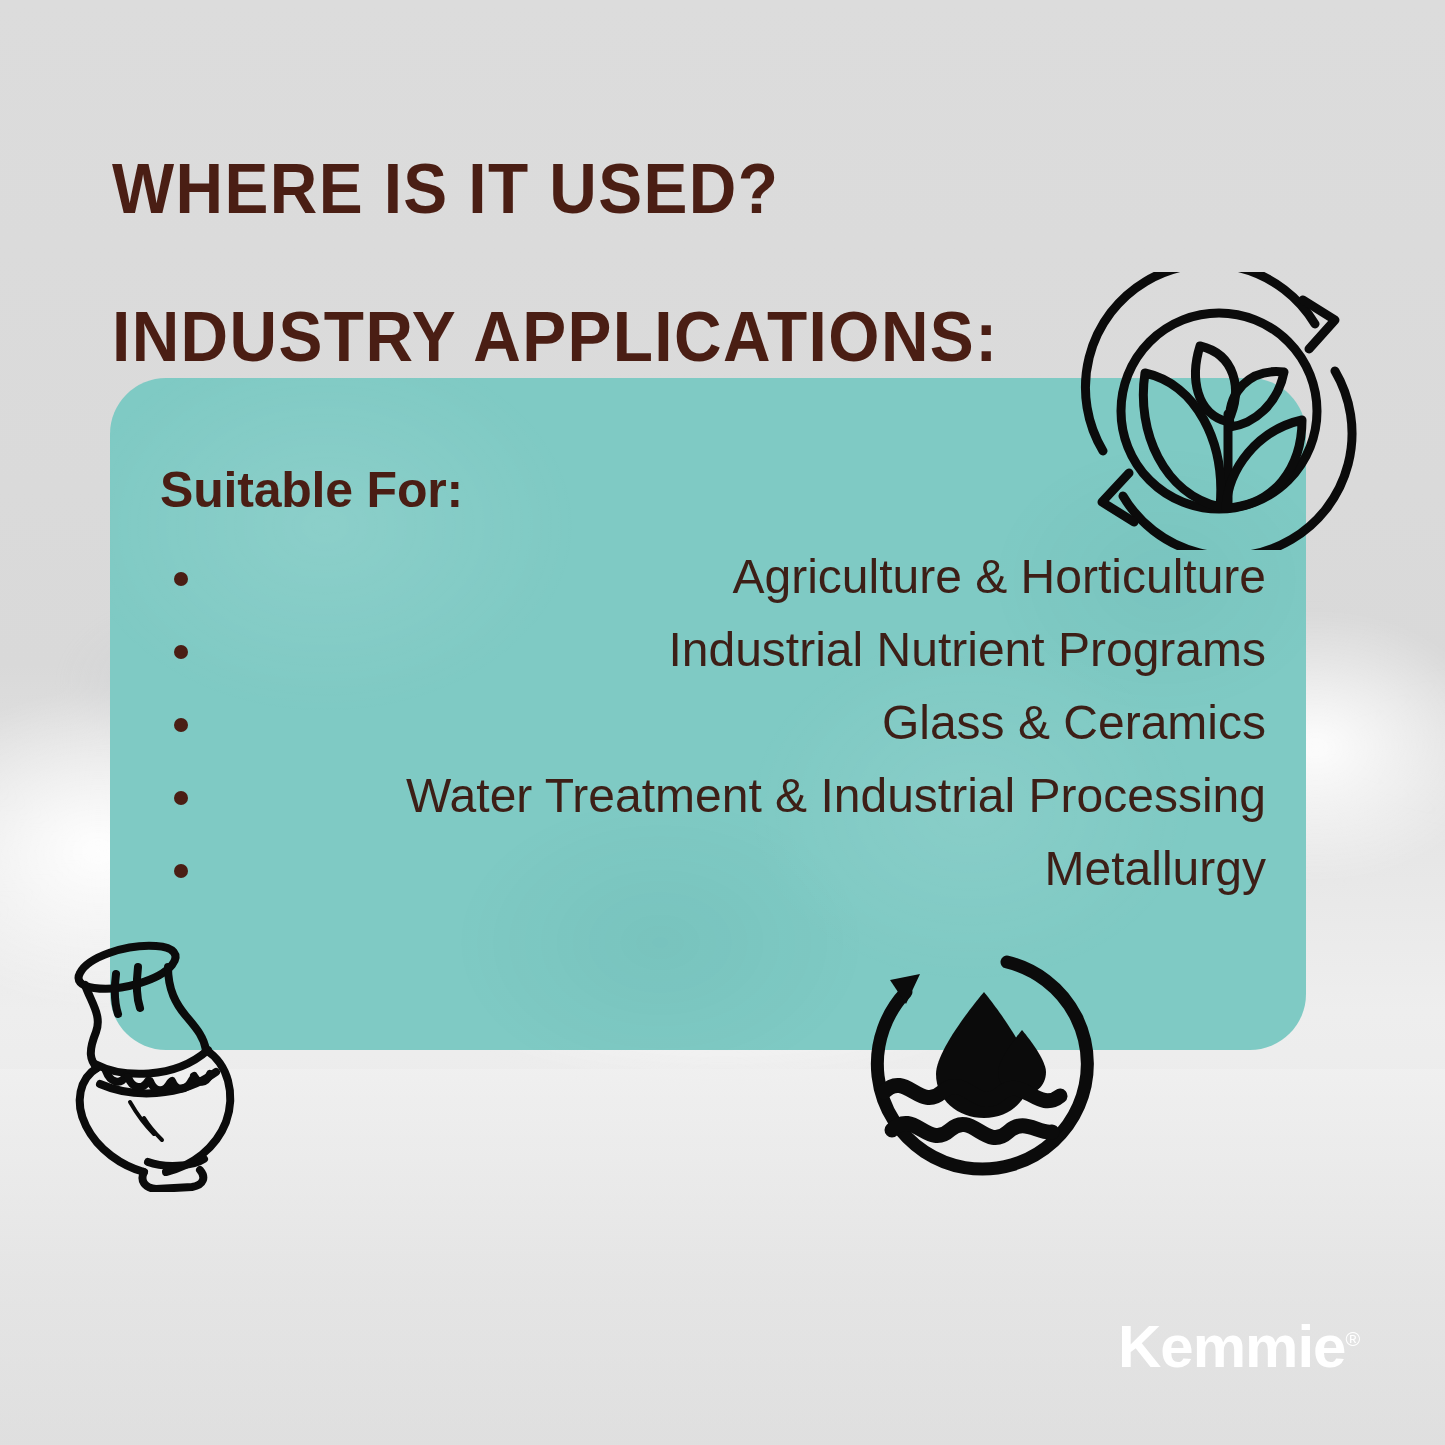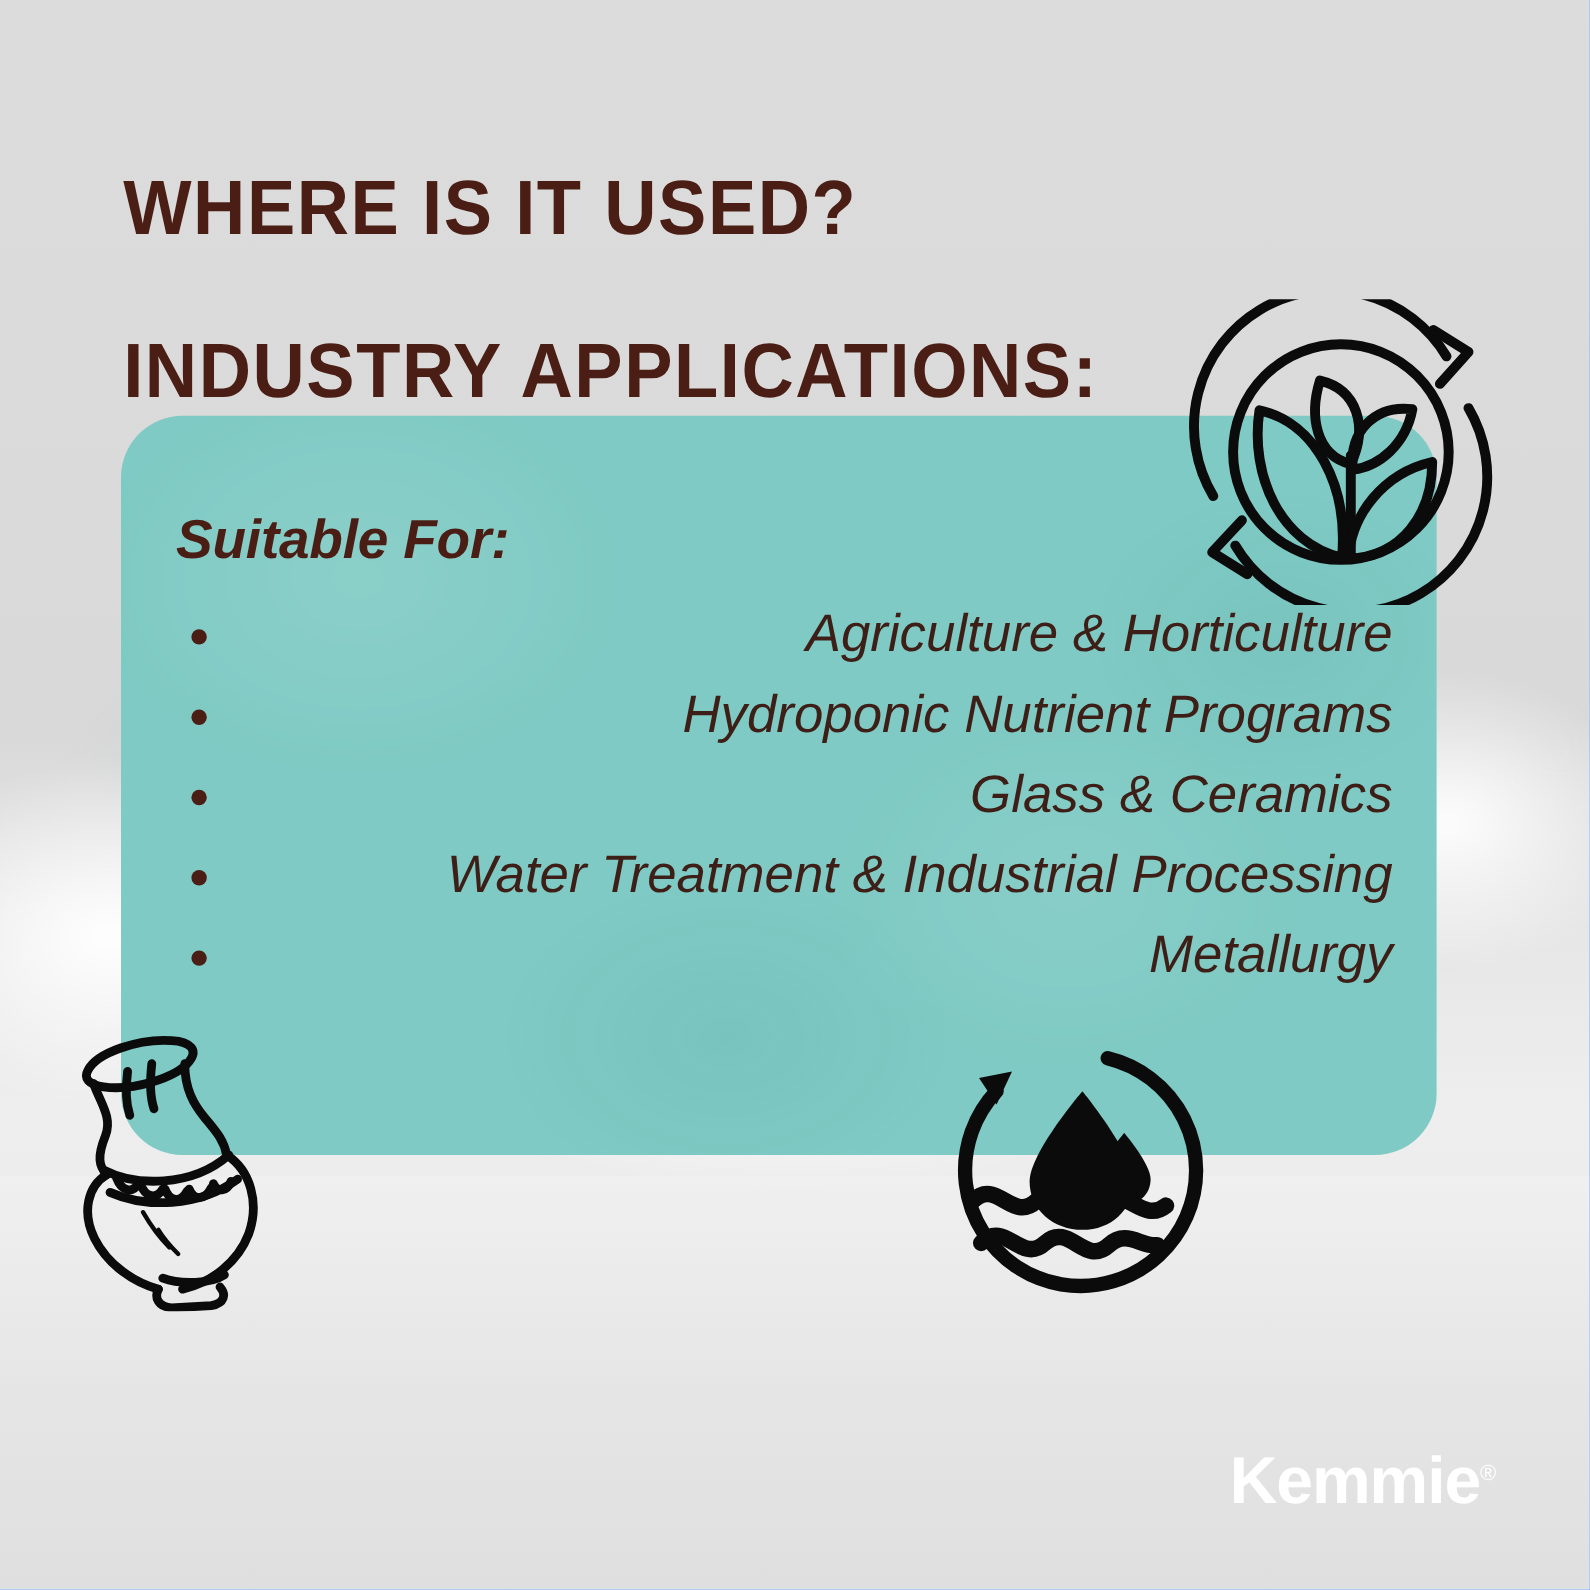--- a/index.html
+++ b/index.html
@@ -6,21 +6,21 @@
     margin: 0;
     padding: 0;
     background: #ffffff;
   }
   #canvas {
     position: relative;
     width: 1445px;
     height: 1445px;
     overflow: hidden;
     font-family: "Liberation Sans", sans-serif;
-    background: #3b82f6;
+    background: #d946ef;
   }
 
   
   .bg-base {
     position: absolute;
     inset: 0;
     background:
       linear-gradient(180deg,
         #dcdcdc 0%,
         #dadada 34%,
@@ -76,21 +76,20 @@
 
   
   .card {
     position: absolute;
     left: 110px;
     top: 378px;
     width: 1196px;
     height: 672px;
     background: #7fcac4;
     border-radius: 56px;
-    font-style: italic;
   }
   .card-texture {
     position: absolute;
     inset: 0;
     border-radius: 56px;
     background:
       radial-gradient(ellipse 30% 40% at 18% 22%, rgba(255,255,255,.10), rgba(255,255,255,0) 70%),
       radial-gradient(ellipse 26% 36% at 72% 64%, rgba(255,255,255,.08), rgba(255,255,255,0) 72%),
       radial-gradient(ellipse 24% 30% at 46% 84%, rgba(0,80,80,.05), rgba(0,80,80,0) 72%),
       radial-gradient(ellipse 20% 28% at 88% 30%, rgba(0,80,80,.045), rgba(0,80,80,0) 72%);
@@ -197,21 +196,21 @@
     <div class="card-texture"></div>
     <div class="card-inner">
       <div class="suitable-title">Suitable For:</div>
       <ul class="bullet-list">
         <li>
           <span class="dot"></span>
           <span>Agriculture &amp; Horticulture</span>
         </li>
         <li>
           <span class="dot"></span>
-          <span>Hydroponic Nutrient Programs</span>
+          <span>Industrial Nutrient Programs</span>
         </li>
         <li>
           <span class="dot"></span>
           <span>Glass &amp; Ceramics</span>
         </li>
         <li>
           <span class="dot"></span>
           <span>Water Treatment &amp; Industrial Processing</span>
         </li>
         <li>

